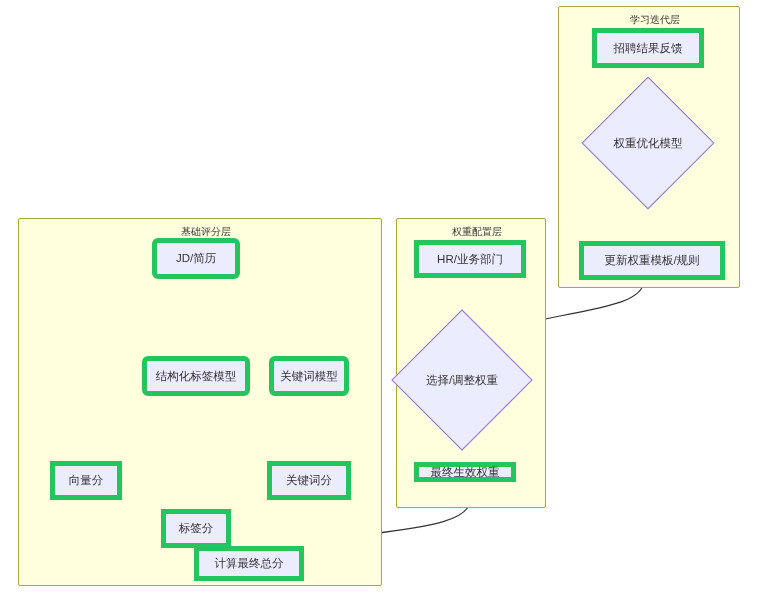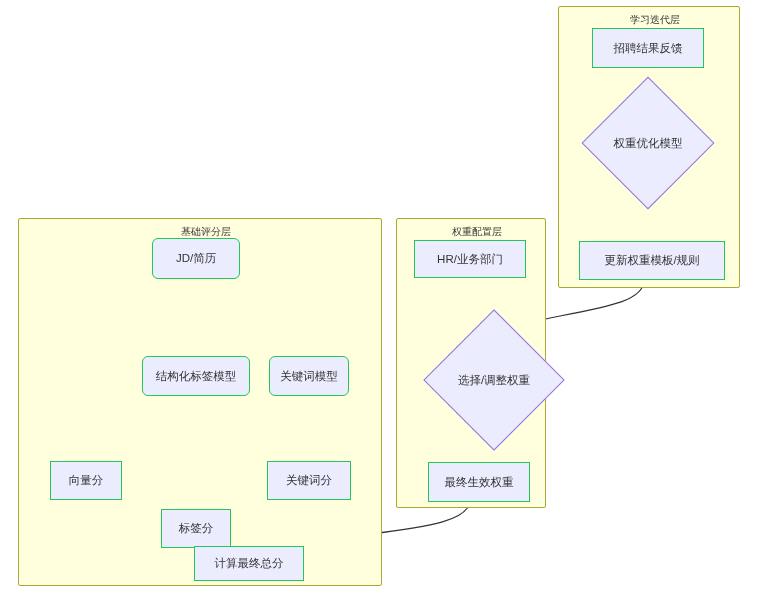--- a/index.html
+++ b/index.html
@@ -25,21 +25,21 @@
     font-size:10px;
     color:#333333;
     white-space:nowrap;
     margin-left:12px;
   }
 
   .node{
     position:absolute;
     box-sizing:border-box;
     background:#ececff;
-    border:1px solid #22c55e;
+    border:5px solid #22c55e;
     color:#333333;
     font-size:11.5px;
     display:flex;
     align-items:center;
     justify-content:center;
     text-align:center;
     white-space:nowrap;
     z-index:5;
   }
   .node.rounded{border-radius:6px;}
@@ -122,26 +122,26 @@
   <div class="node sharp" style="left:267px;top:461px;width:84px;height:39px;">关键词分</div>
 
   <div class="node sharp" style="left:194px;top:546px;width:110px;height:35px;">计算最终总分</div>
 
   <div class="subgraph" style="left:396px;top:218px;width:150px;height:290px;padding-left:15px;">
     <div class="sg-title" style="top:6px;">权重配置层</div>
   </div>
 
   <div class="node sharp" style="left:414px;top:240px;width:112px;height:38px;">HR/业务部门</div>
 
-  <div class="diamond" style="left:444px;top:330px;width:100px;height:100px;">
+  <div class="diamond" style="left:412px;top:330px;width:100px;height:100px;">
     <div class="dshape"></div>
     <div class="dlabel">选择/调整权重</div>
   </div>
 
-  <div class="node sharp" style="left:428px;top:462px;width:102px;height:40px;">最终生效权重</div>
+  <div class="node sharp" style="left:414px;top:462px;width:102px;height:20px;">最终生效权重</div>
 
   <div class="subgraph" style="left:558px;top:6px;width:182px;height:282px;">
     <div class="sg-title" style="top:6px;">学习迭代层</div>
   </div>
 
   <div class="node sharp" style="left:592px;top:28px;width:112px;height:40px;">招聘结果反馈</div>
 
   <div class="diamond" style="left:601px;top:96px;width:94px;height:94px;">
     <div class="dshape"></div>
     <div class="dlabel">权重优化模型</div>

